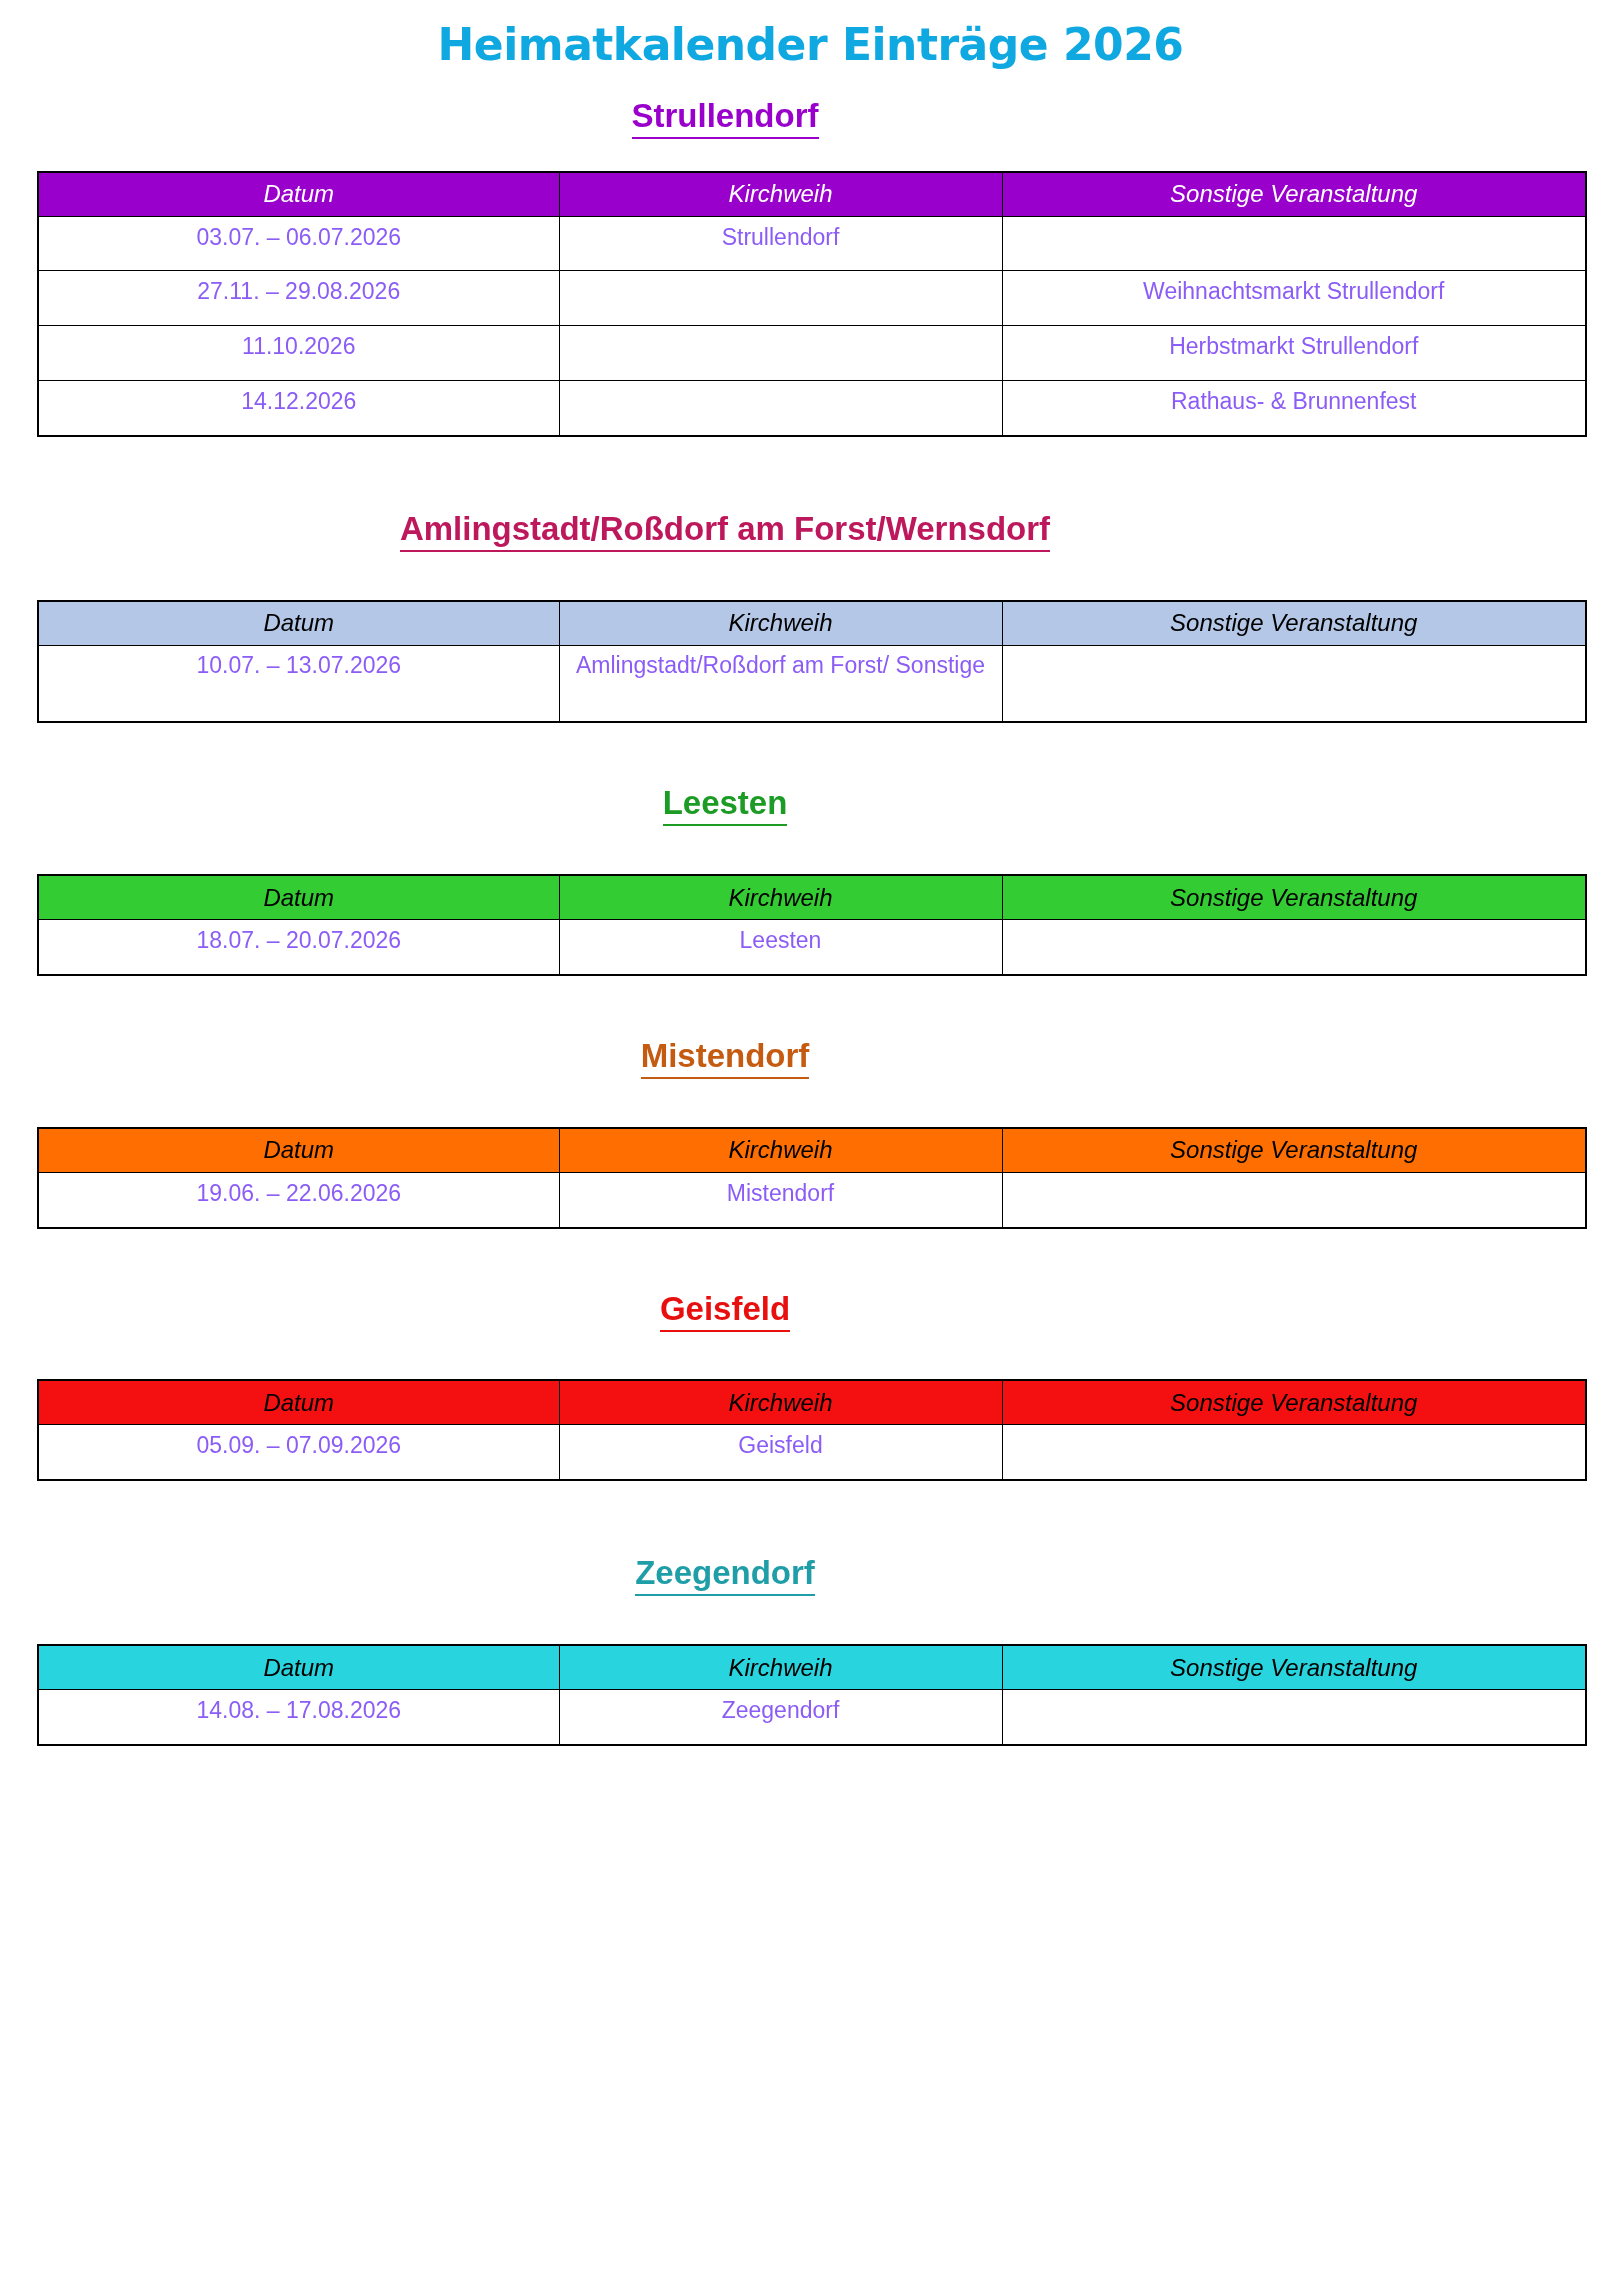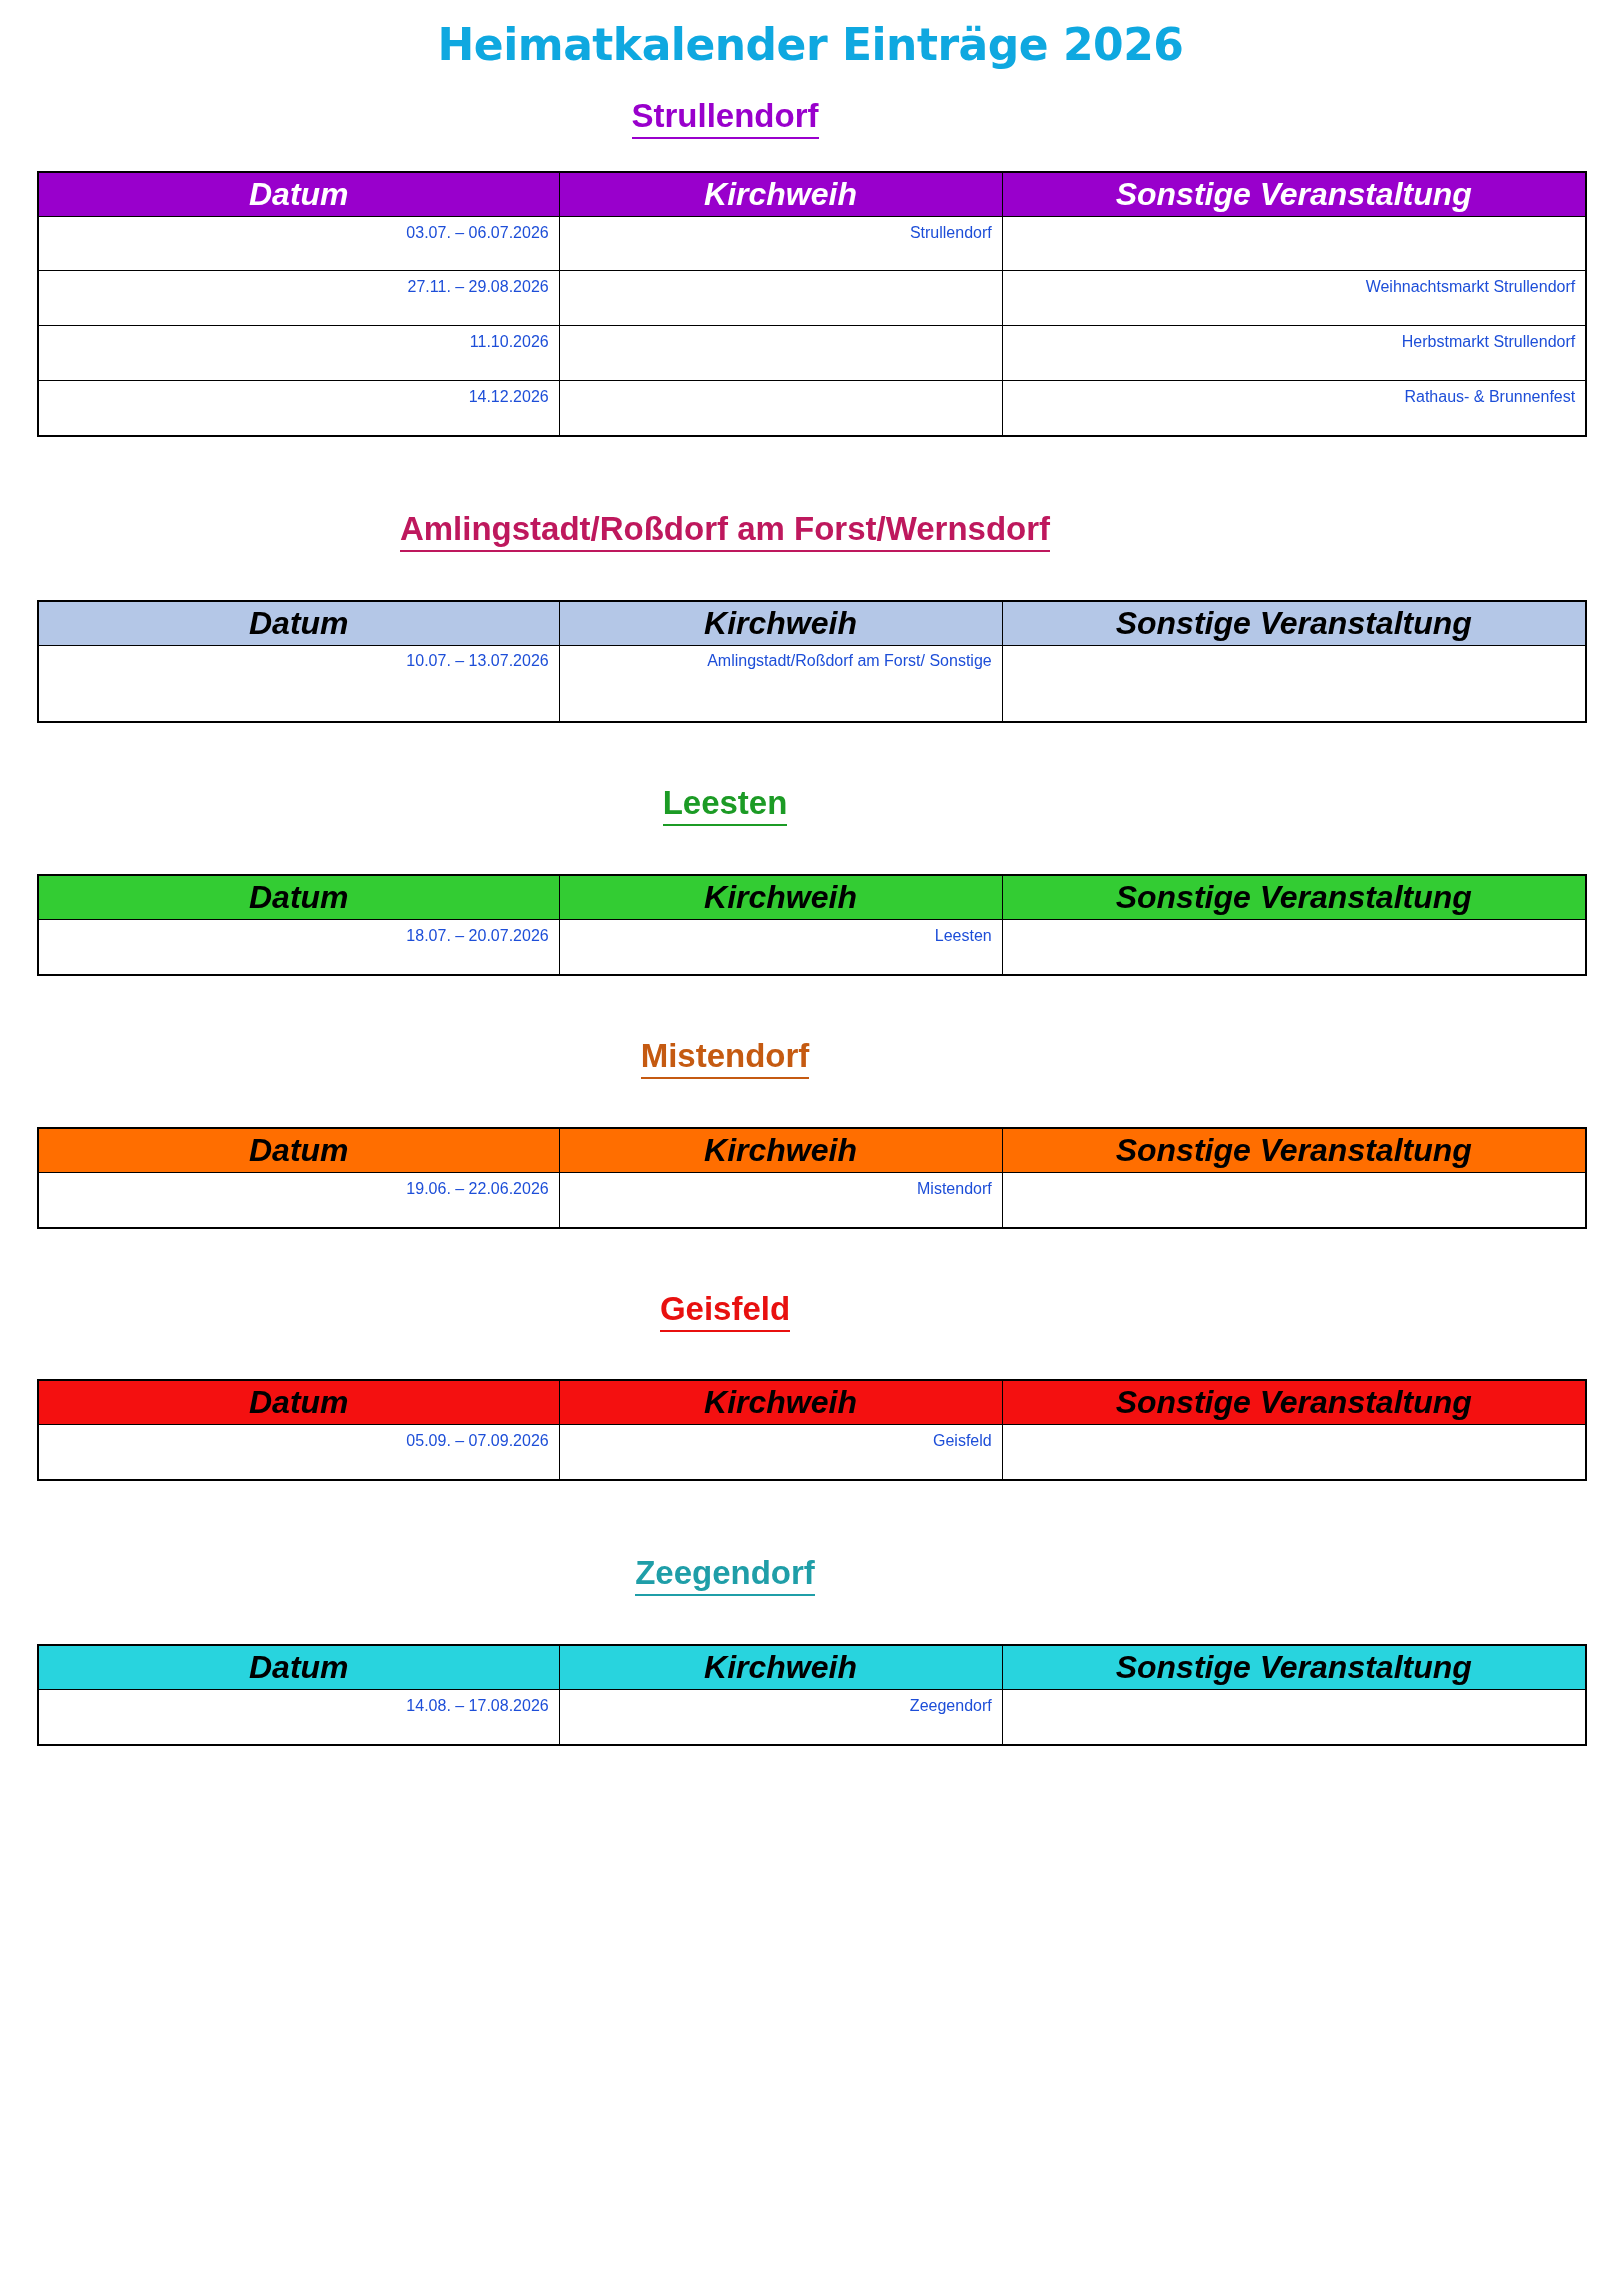--- a/index.html
+++ b/index.html
@@ -64,38 +64,38 @@
     margin: 0 0 0 37px;
     border: 2px solid #000000;
   }
   .cal-table col.c-date  { width: 521px; }
   .cal-table col.c-kirch { width: 443px; }
   .cal-table col.c-other { width: 584px; }
 
   .cal-table th {
     height: 39px;
     vertical-align: middle;
-    font-size: 32px;
-    font-weight: 700;
+    font-size: 24px;
+    font-weight: 400;
     font-style: italic;
     border: 1.5px solid #000000;
     padding: 2px 5.9px;
     white-space: nowrap;
   }
   .cal-table td {
     height: 43px;
     vertical-align: top;
-    text-align: right;
-    font-size: 16px;
+    text-align: center;
+    font-size: 23px;
     line-height: 1.35;
     font-weight: 400;
     border: 1.5px solid #000000;
     padding: 4.9px 9.8px 5.9px 9.8px;
     background: #ffffff;
-    color: #1d4ed8;
+    color: #8b5cf6;
   }
   .cal-table td.tall { height: 65px; }
 
   
   .gap-s  { height: 29px; }
   .gap-m  { height: 45px; }
   .gap-l  { height: 61px; }
   .gap-xl { height: 73px; }
 </style>
 </head>

